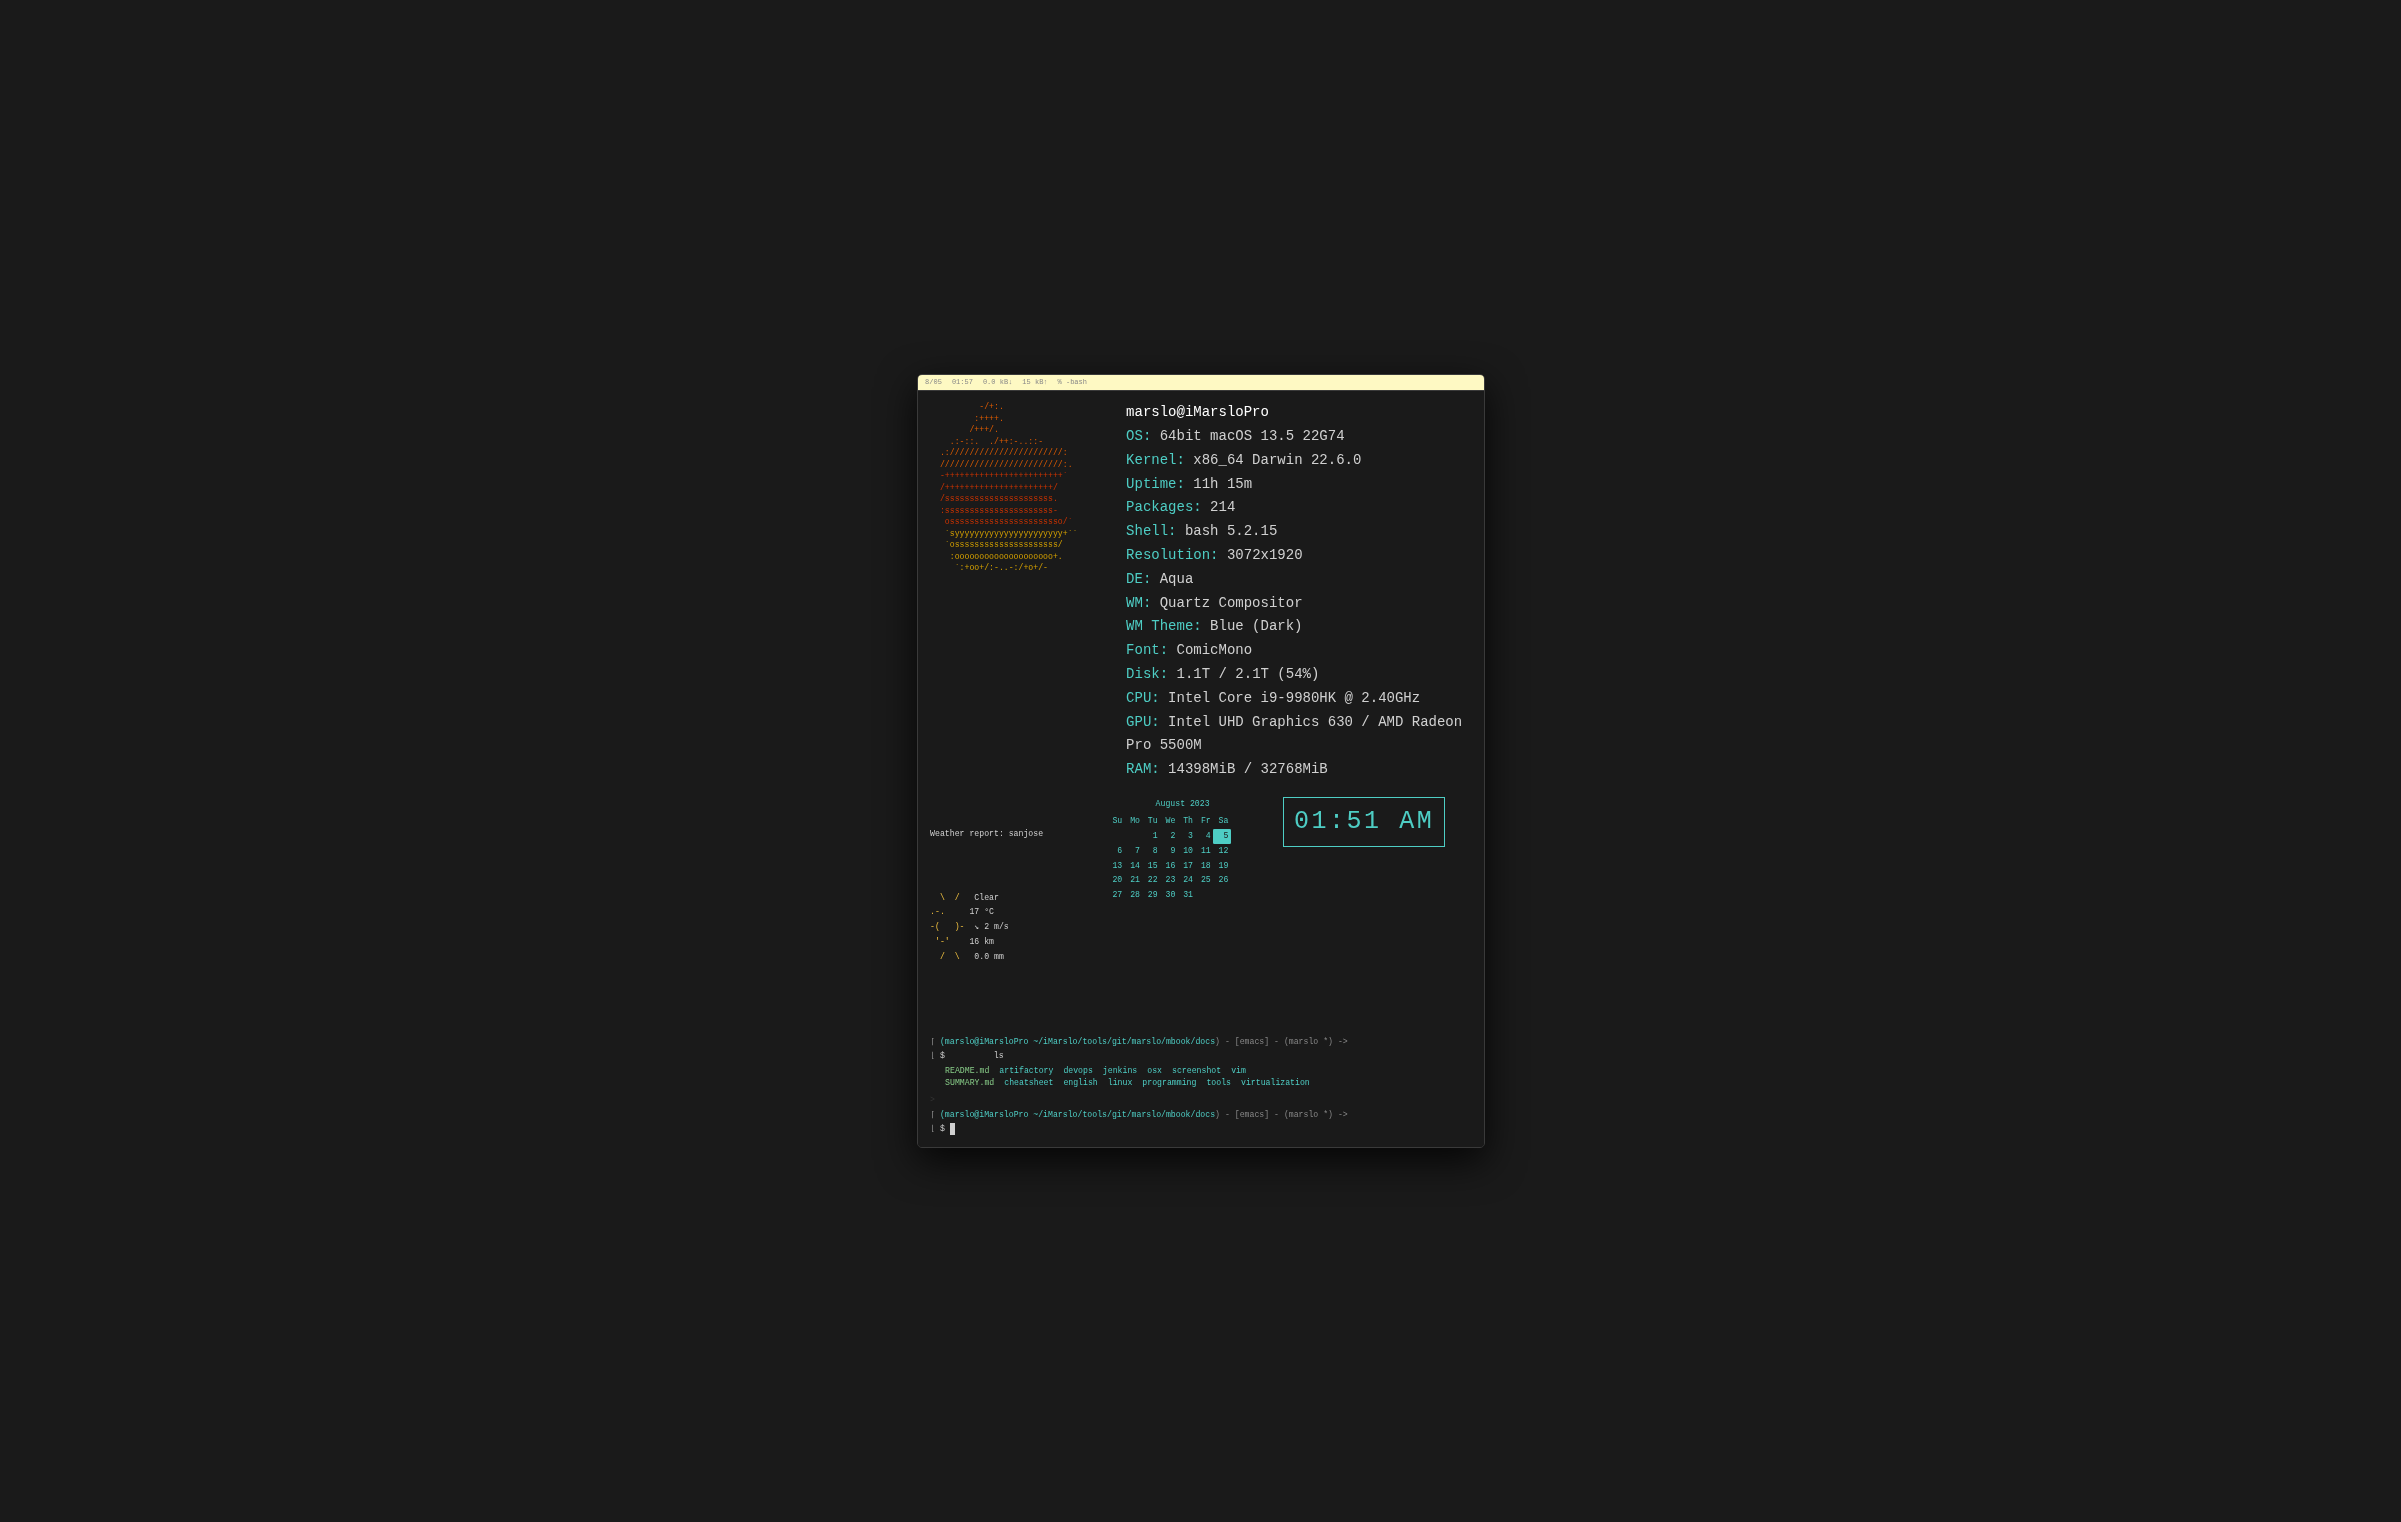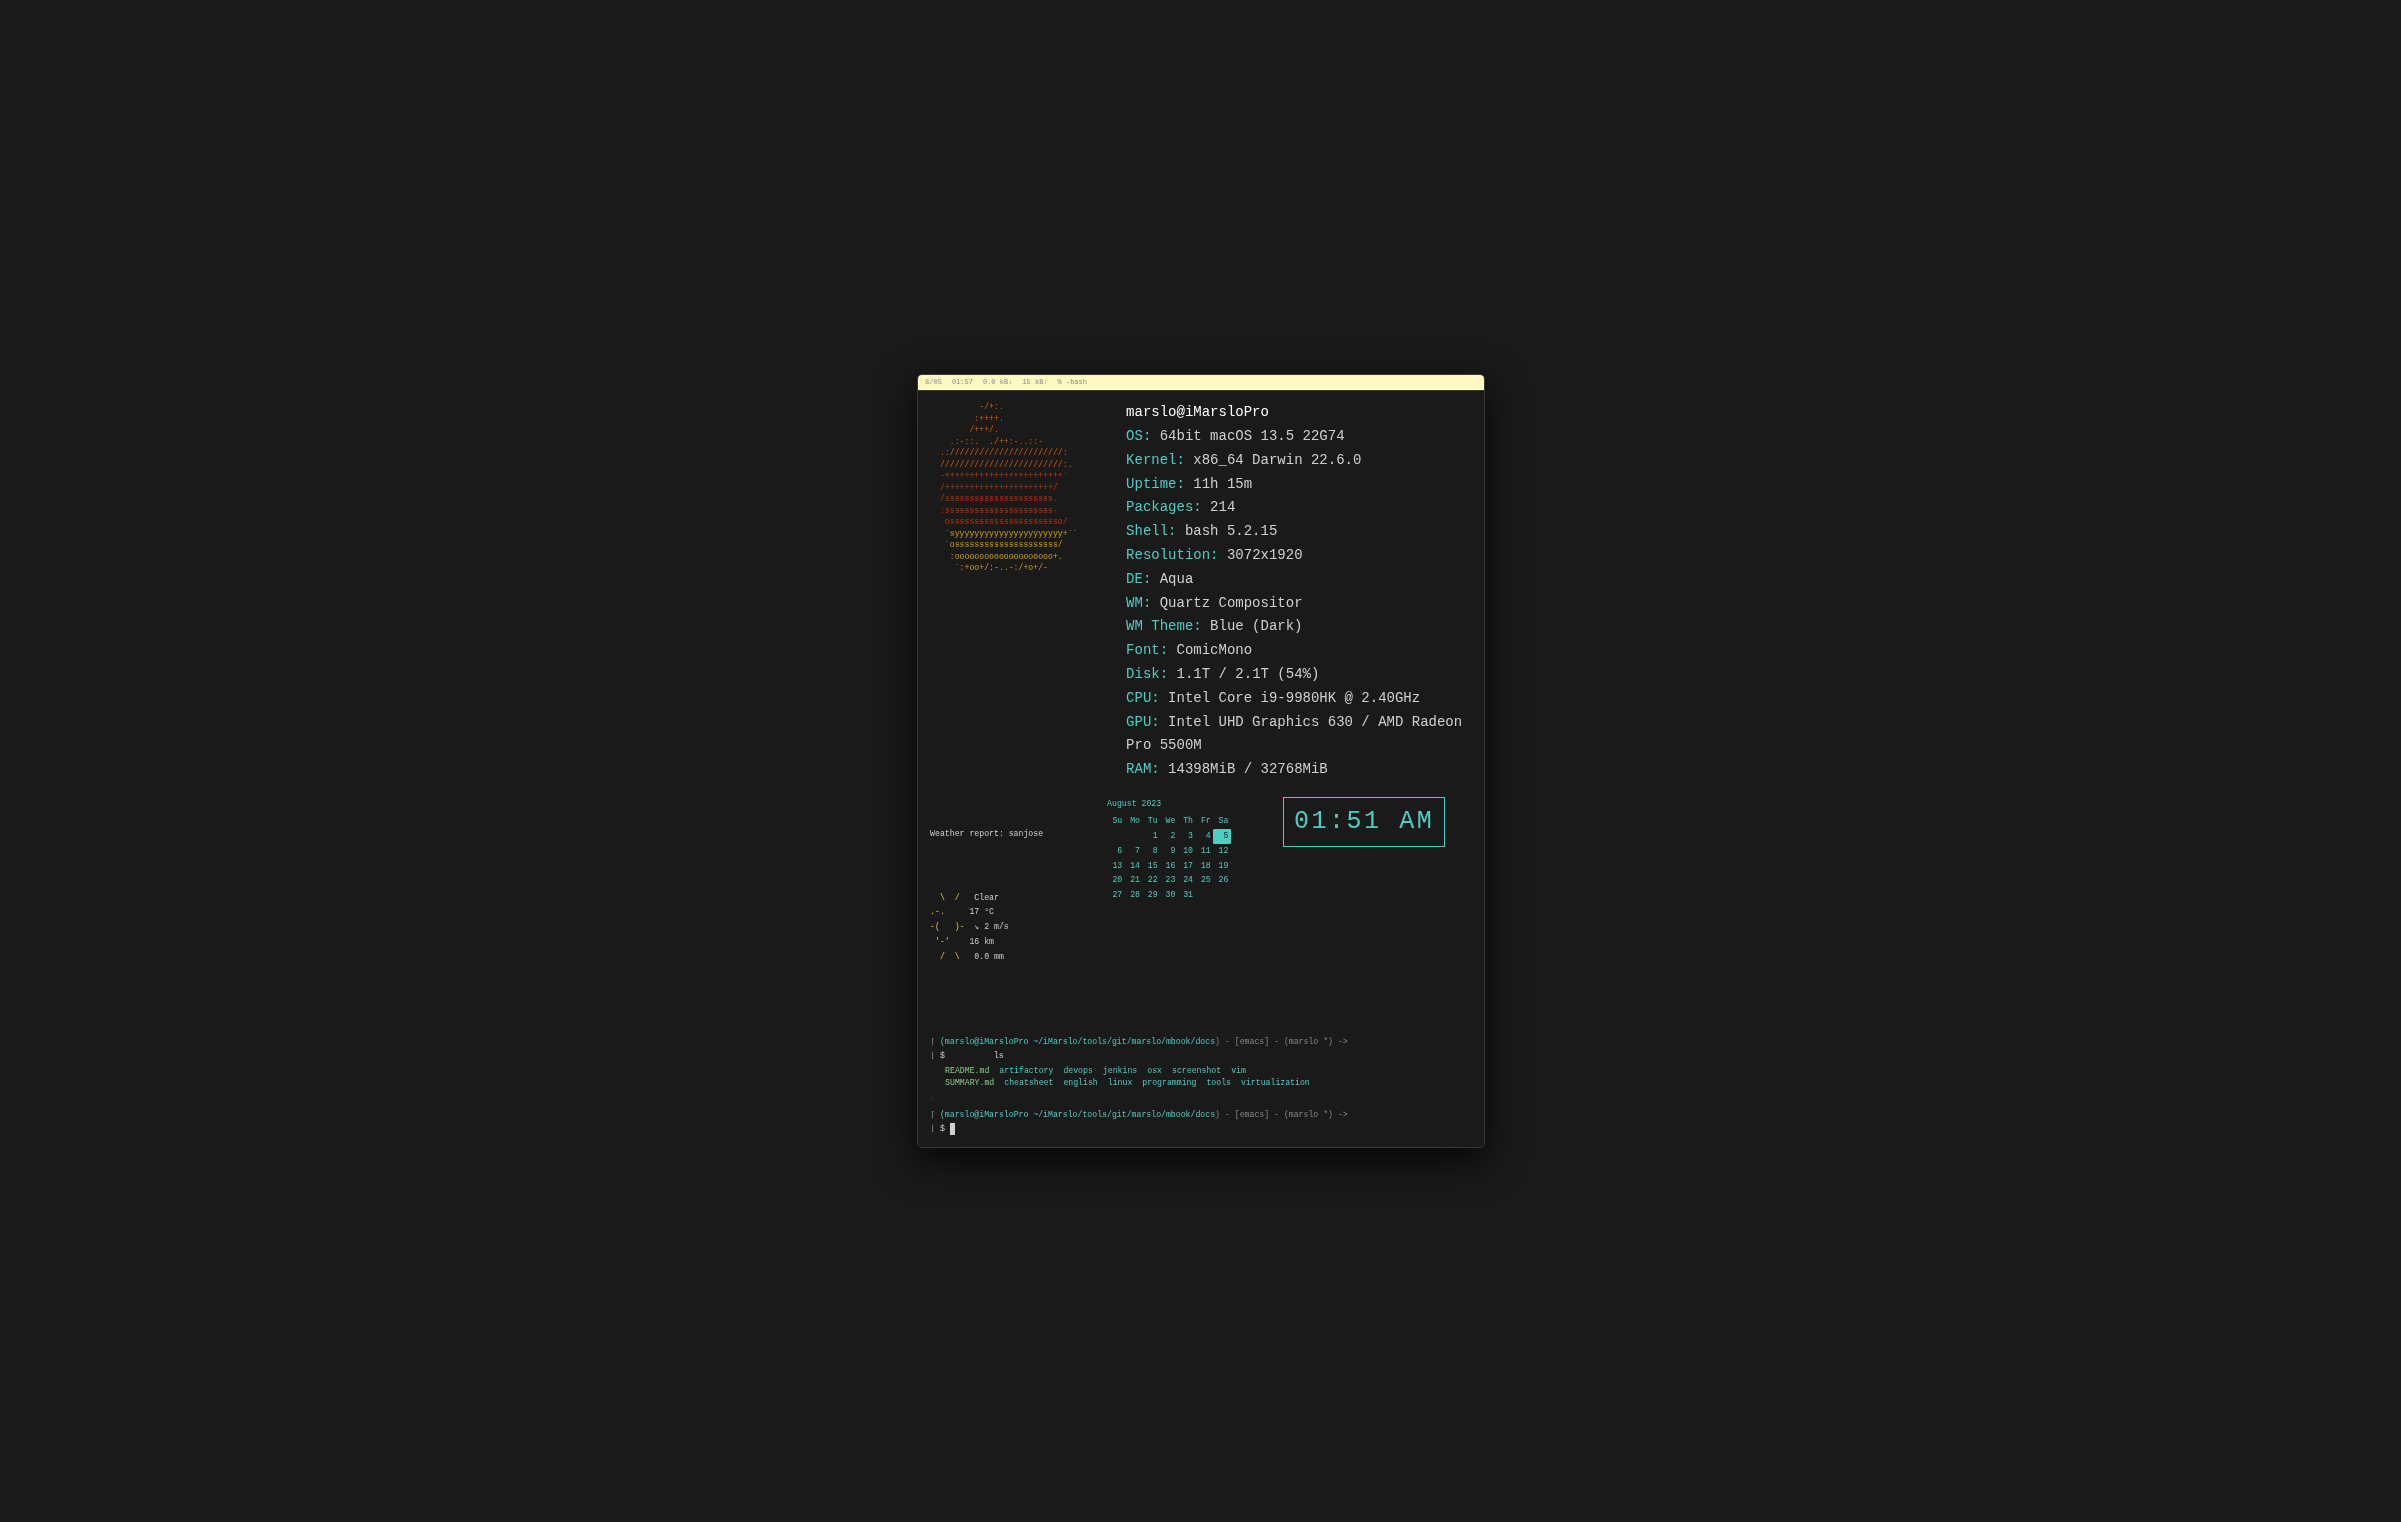--- a/index.html
+++ b/index.html
@@ -86,21 +86,21 @@
     }
     .weather-title { color: #d0d0d0; }
     .weather-icon { color: #f0c040; }
     .weather-data { color: #d0d0d0; }
 
     .calendar-block {
       min-width: 151px;
       font-size: 8.2px;
       line-height: 1.8;
     }
-    .cal-header { color: #4ecdc4; text-align: left; margin-bottom: 2.5px; }
+    .cal-header { color: #4ecdc4; text-align: center; margin-bottom: 2.5px; }
     .cal-days-row { color: #4ecdc4; display: flex; gap: 0; align-items: flex-end; }
     .cal-row { color: #4ecdc4; display: flex; }
     .cal-cell {
       width: 17.7px;
       text-align: right;
       padding-right: 2.5px;
     }
     .cal-cell.today {
       background: #4ecdc4;
       color: #1a1a1a;

